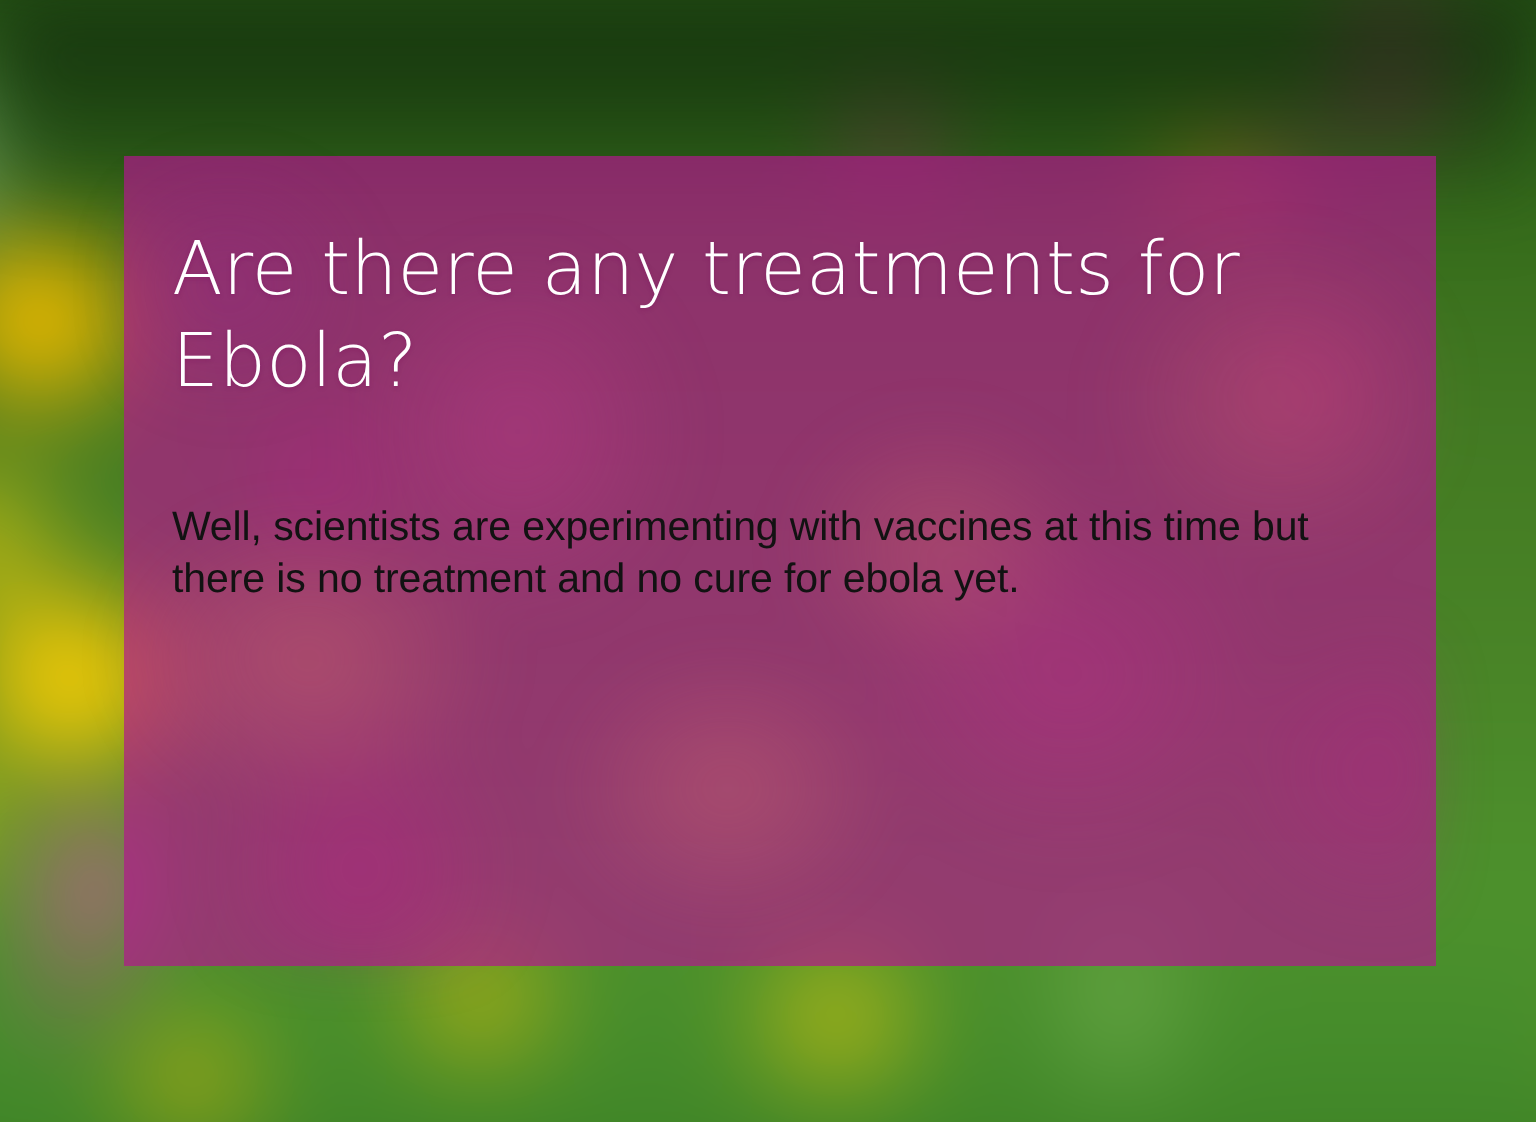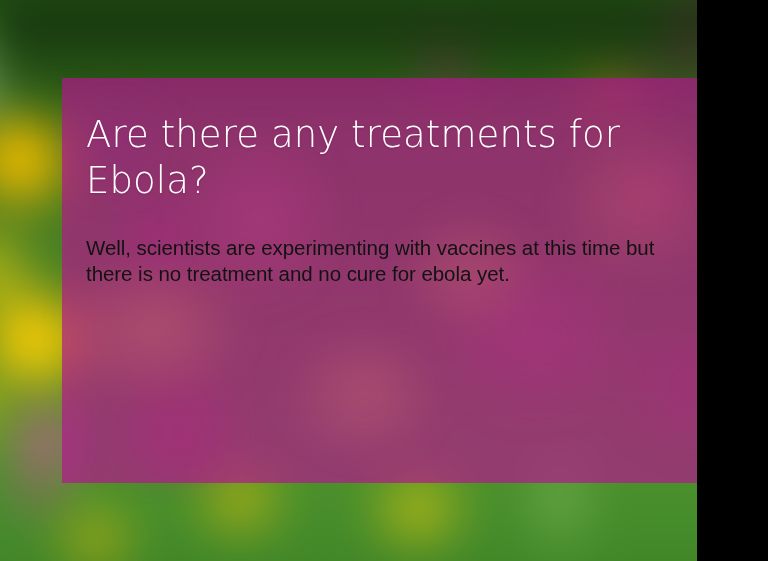--- a/index.html
+++ b/index.html
@@ -2,21 +2,21 @@
 <html><head>
 <meta charset="utf-8">
 <style>
   html, body {
     margin: 0;
     padding: 0;
     background: #000;
   }
   #slide {
     position: relative;
-    width: 697px;
+    width: 768px;
     height: 561px;
     overflow: hidden;
     font-family: "Liberation Sans", sans-serif;
   }
 
   
   #bg-photo {
     position: absolute;
     left: -60px;
     top: -60px;
@@ -118,21 +118,21 @@
     font-family: "DejaVu Sans", sans-serif;
     font-weight: 300;
     font-size: 37px;
     line-height: 46px;
     letter-spacing: 0.1px;
     color: #ffffff;
     max-width: 540px;
     text-shadow: 0 1px 2px rgba(120,10,90,0.30);
   }
   #slide-body {
-    margin: 31px 0 0 0;
+    margin: 47px 0 0 0;
     font-family: "Liberation Sans", sans-serif;
     font-weight: 400;
     font-size: 20.5px;
     line-height: 26px;
     letter-spacing: -0.05px;
     color: #121212;
     max-width: 612px;
   }
 </style>
 </head>

